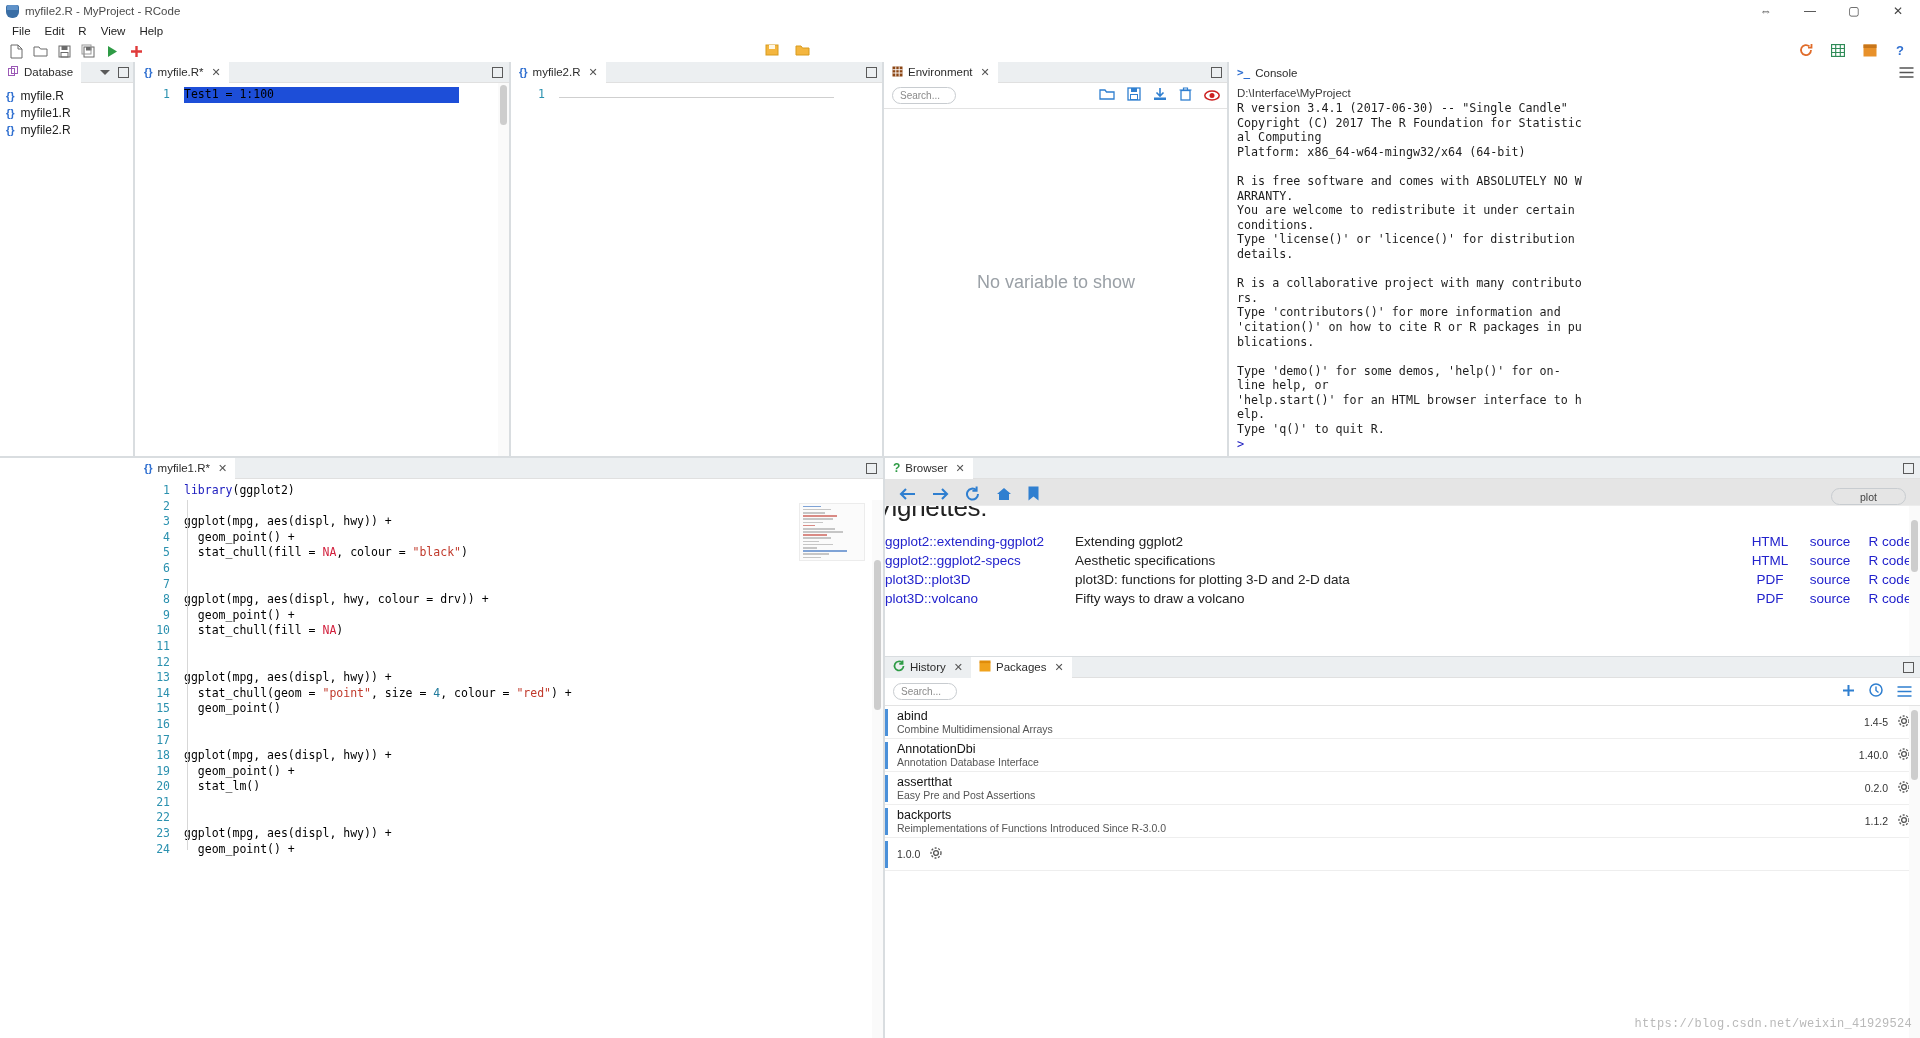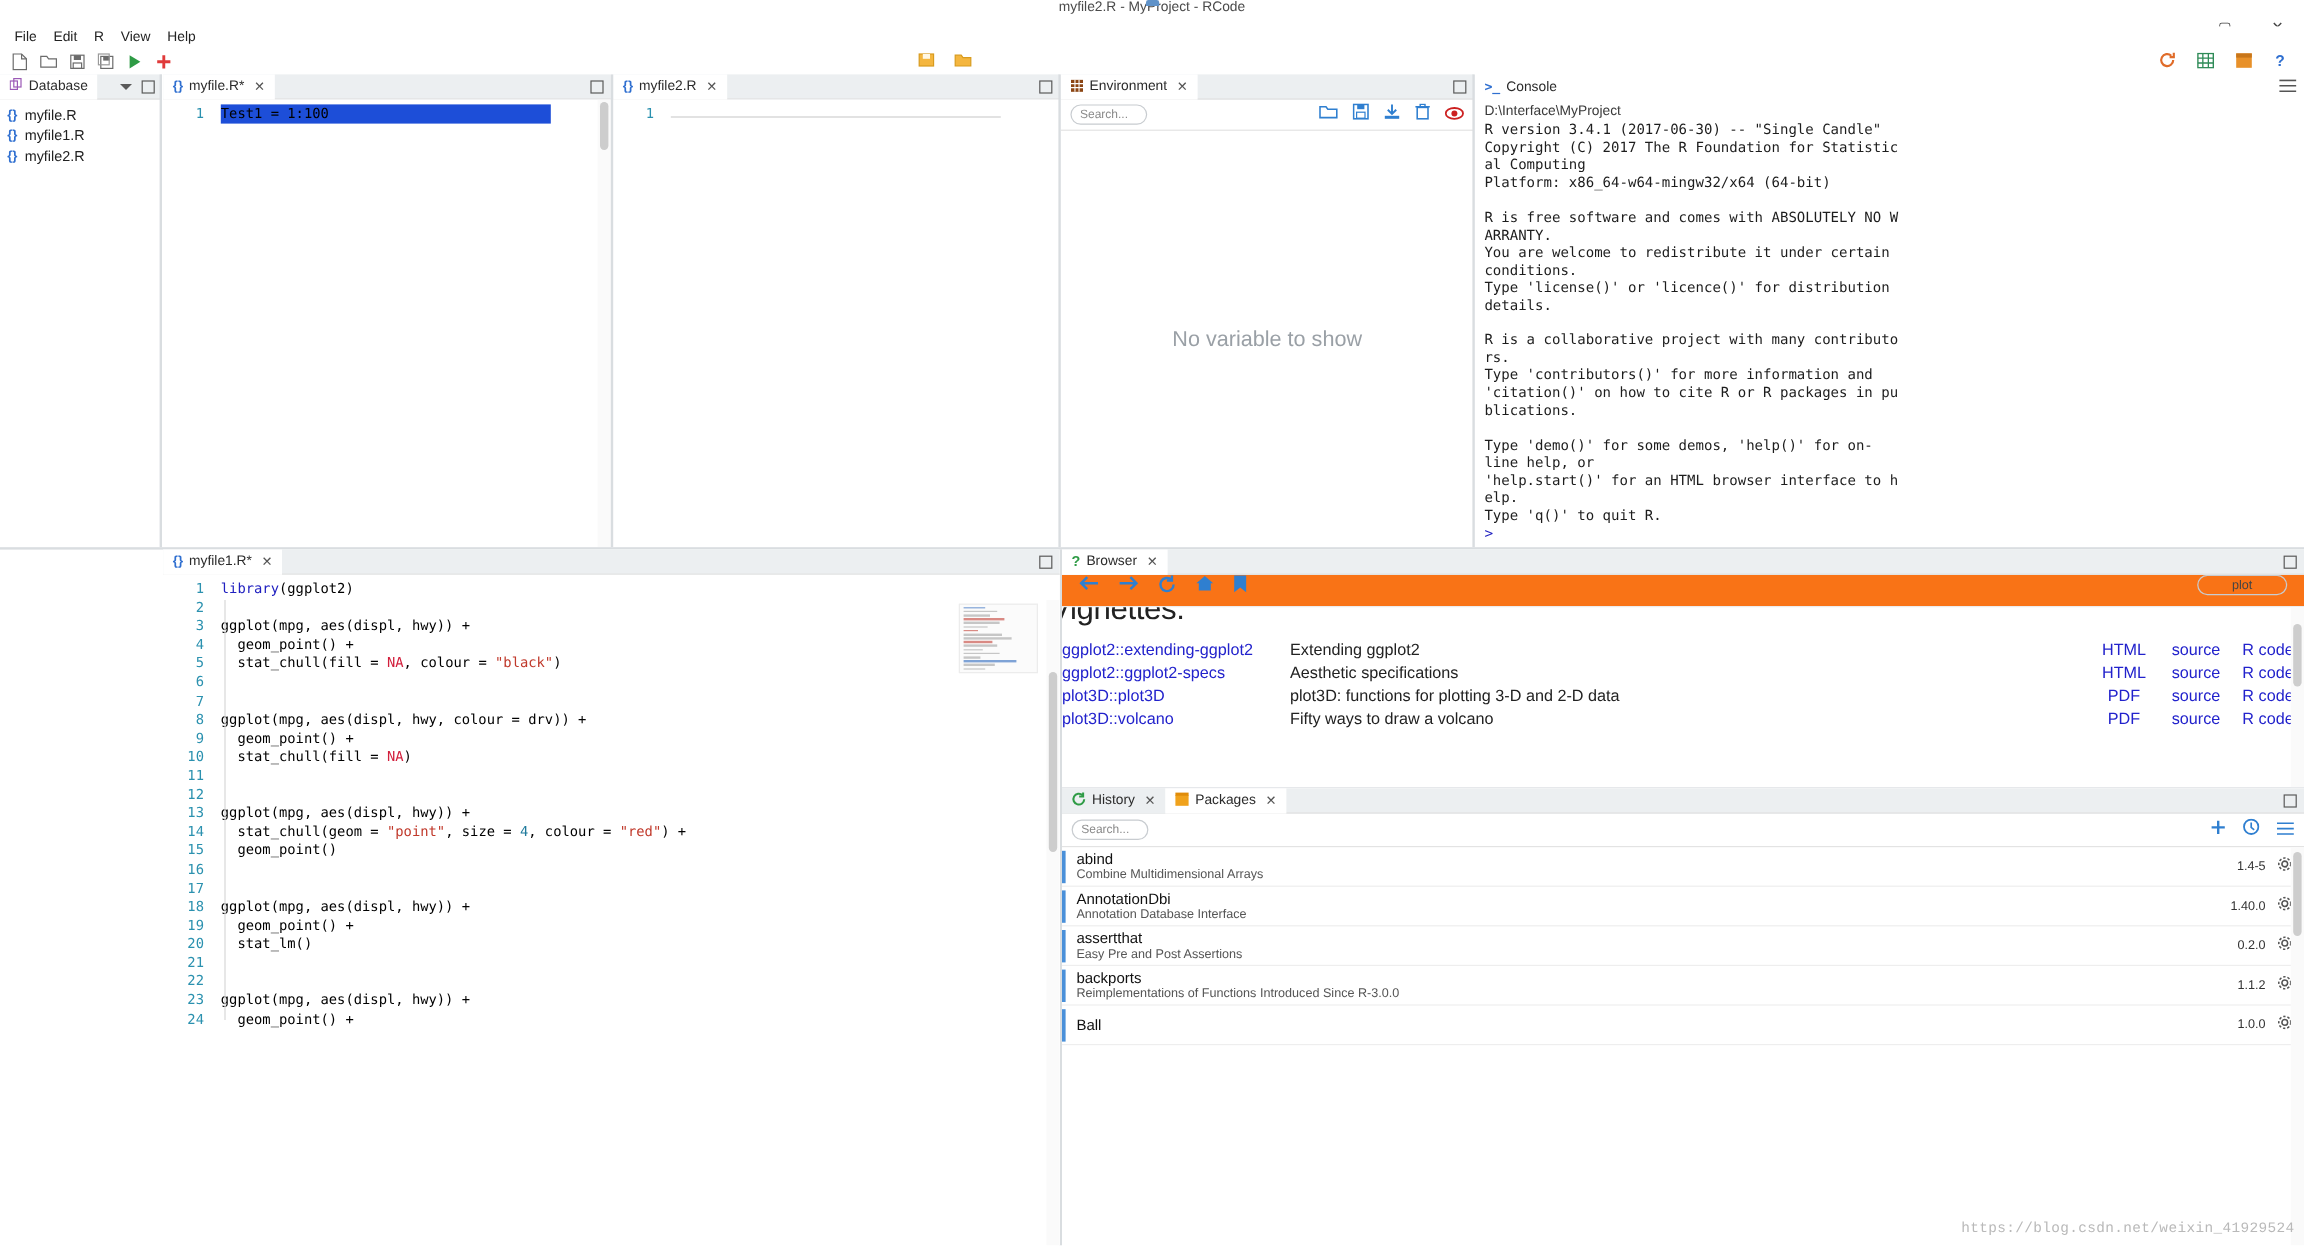--- a/index.html
+++ b/index.html
@@ -7,21 +7,21 @@
     width: 1920px; height: 1038px;
     font-family: "Liberation Sans", sans-serif;
     background: #ffffff;
     overflow: hidden;
   }
   .app { position: relative; width: 1920px; height: 1038px; background:#ffffff; }
 
   
   .titlebar {
     position:absolute; left:0; top:0; width:1920px; height:22px;
-    background:#ffffff; display:flex; align-items:center;flex-direction:column;
+    background:#ffffff; display:flex; align-items:center;
   }
   .titlebar .tb-icon {
     width:13px; height:13px; margin-left:6px; margin-right:6px;
     background:#3a6ea5; border-radius:2px 2px 6px 6px;
     position:relative;
   }
   .titlebar .tb-icon:after{
     content:""; position:absolute; left:1px; top:0; width:11px; height:5px;
     background:#5f92c9; border-radius:2px 2px 0 0;
   }
@@ -148,22 +148,22 @@
   }
   .minimap i {
     display:block; height:1.6px; margin:1.6px 0 0 3px; background:#c6c6c6;
   }
   .minimap i.b { background:#7fa3d6; }
   .minimap i.r { background:#d98a84; }
 
   
   #browser { left:885px; top:458px; width:1035px; height:198px; }
   .br-toolbar {
-    height:27px; display:flex; align-items:flex-start; gap:16px; padding:0 14px;
-    background:#f97316; border-bottom:1px solid #ececec;
+    height:27px; display:flex; align-items:flex-end; gap:16px; padding:0 14px;
+    background:#e5e5e5; border-bottom:1px solid #ececec;
   }
   .br-url {
     margin-left:auto; width:75px; height:17px; border:1px solid #c8ccd0; border-radius:9px;
     font-size:10.5px; color:#444; display:flex; align-items:center; justify-content:center;
   }
   .br-content { position:relative; height:calc(100% - 48px); overflow:hidden; background:#fff; }
   .vign-title {
     font-size:26px; color:#222; font-family:"Liberation Sans", sans-serif;
     position:absolute; left:-10px; top:-14px; letter-spacing:-0.3px;
   }
@@ -687,23 +687,20 @@
             <div class="pk-desc">Reimplementations of Functions Introduced Since R-3.0.0</div>
           </div>
           <div class="pk-ver">1.1.2</div>
           <span><svg width="12" height="12">
               <circle cx="6" cy="6" r="2.4" fill="none" stroke="#555" stroke-width="1.3"></circle>
               <circle cx="6" cy="6" r="5" fill="none" stroke="#555" stroke-width="1.3" stroke-dasharray="2 1.6"></circle>
             </svg></span>
         </div>
         <div class="pk-row">
           <div class="bar"></div>
-          <div class="pk-meta">
-            <div class="pk-name">Ball</div>
-          </div>
           <div class="pk-ver">1.0.0</div>
           <span><svg width="12" height="12">
               <circle cx="6" cy="6" r="2.4" fill="none" stroke="#555" stroke-width="1.3"></circle>
               <circle cx="6" cy="6" r="5" fill="none" stroke="#555" stroke-width="1.3" stroke-dasharray="2 1.6"></circle>
             </svg></span>
         </div>
       </div>
     <div class="scroll-v" style="top:49px;height:332px;right:0;">
       <div class="thumb" style="top:4px;height:70px;"></div>
     </div>

